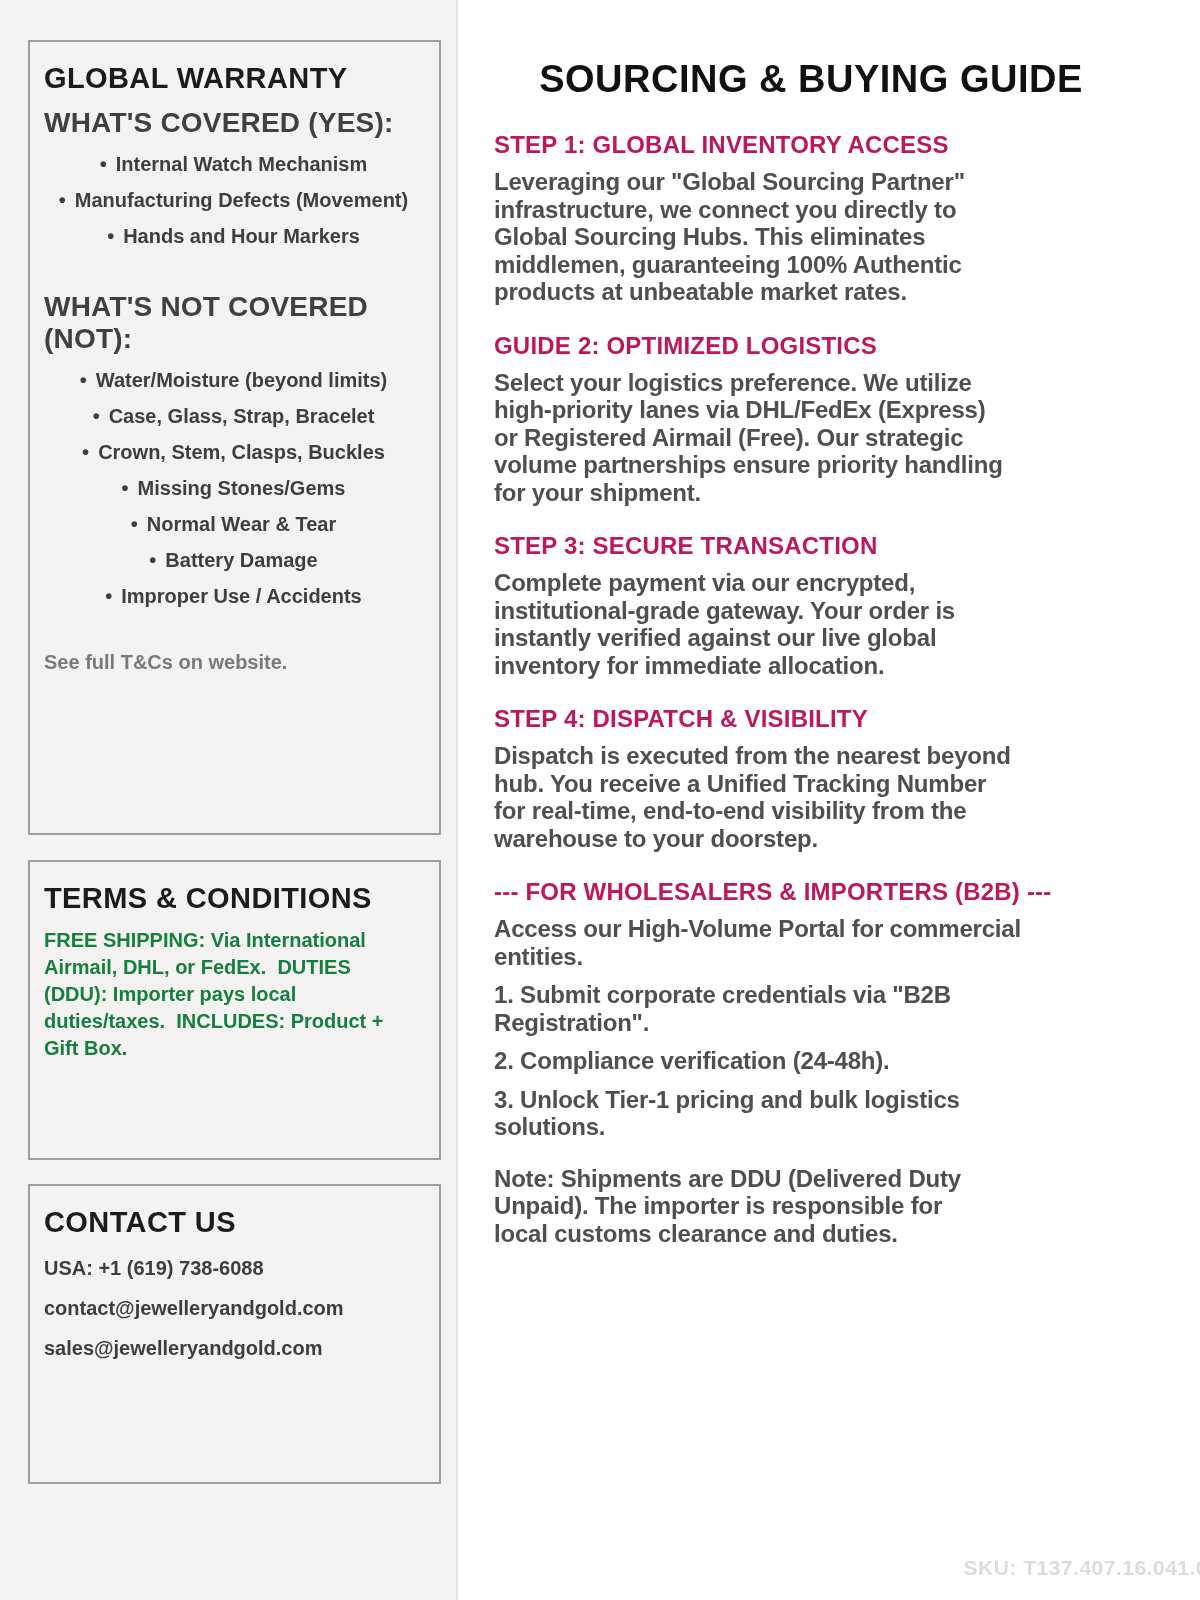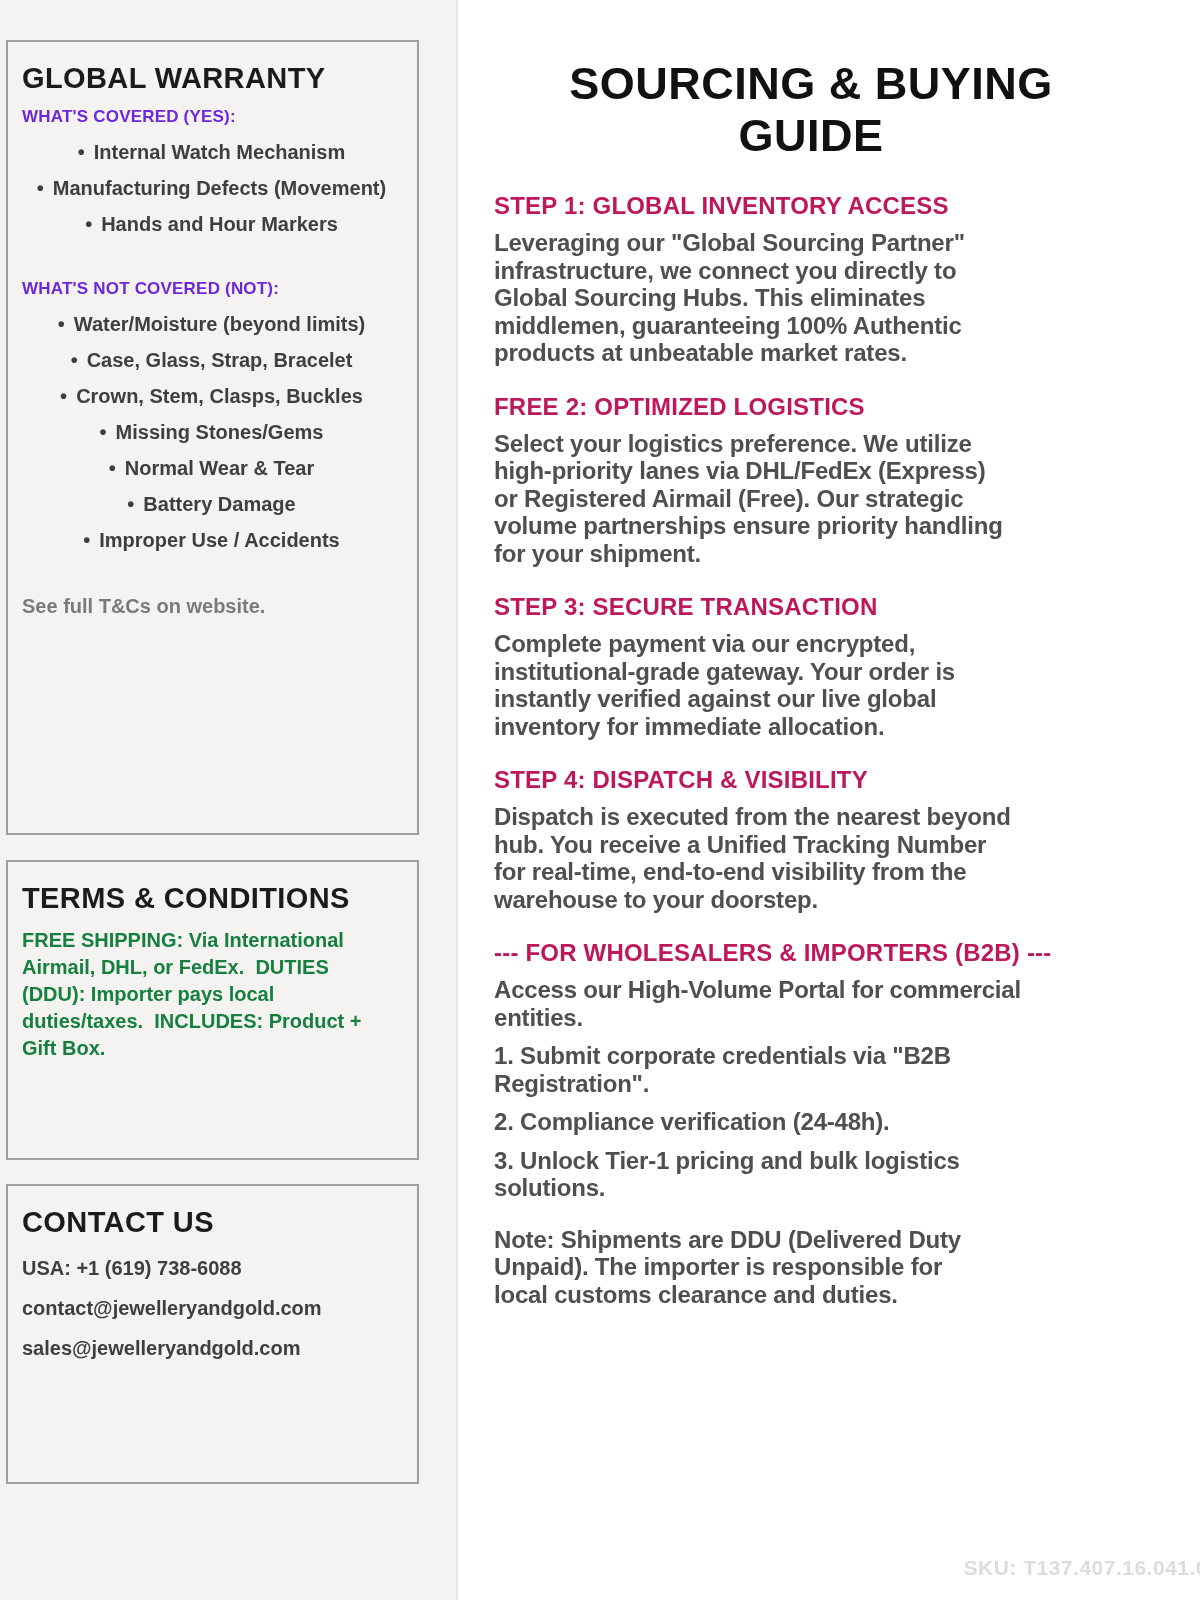--- a/index.html
+++ b/index.html
@@ -12,35 +12,35 @@
   }
 
   
   .sidebar {
     position: absolute; left: 0; top: 0;
     width: 458px; height: 1600px;
     background: #f4f3f1;
     border-right: 2px solid #e7e6e3;
   }
   .card {
-    margin-left: 6px;
+    margin-left: 28px;
     width: 413px;
     border: 2px solid #9e9e9e;
     padding: 20px 16px 16px 14px;
   }
   .card-warranty { margin-top: 40px; height: 795px; }
   .card-terms    { margin-top: 25px; height: 300px; }
   .card-contact  { margin-top: 24px; height: 300px; }
 
   .card h2 {
     font-size: 29px; font-weight: bold; color: #1b1b1b;
     letter-spacing: 0.4px; margin: 0 0 12px 0;
   }
   .card .subhead {
-    font-size: 17px; font-weight: bold; color: #6d28d9;
+    font-size: 28px; font-weight: bold; color: #404040;
     margin: 10px 0 4px 0; letter-spacing: 0.2px;
   }
   .card .subhead.second { margin-top: 44px; }
   ul.bullets { list-style: none; text-align: center; }
   ul.bullets li {
     font-size: 20px; font-weight: bold; color: #3e3e3e;
     margin-top: 14px; line-height: 22px;
   }
   ul.bullets li::before { content: "\2022"; margin-right: 9px; color: #3e3e3e; }
   .footnote {
@@ -56,21 +56,21 @@
     margin-top: 18px; line-height: 22px;
   }
 
   
   .main {
     position: absolute; left: 460px; top: 0;
     width: 740px; height: 1600px;
     padding: 0 16px 0 34px;
   }
   .main h1 {
-    font-size: 45px; font-weight: bold; color: #111111;
+    font-size: 38px; font-weight: bold; color: #111111;
     text-align: center; letter-spacing: 0.5px;
     margin: 58px 56px 30px 0;
   }
   .step { margin-top: 26px; }
   .step:first-of-type { margin-top: 0; }
   .step h3, .b2b-heading {
     font-size: 24px; font-weight: bold; color: #be185d;
     letter-spacing: 0.2px; margin-bottom: 9px;
   }
   .body-text {
@@ -139,21 +139,21 @@
   <div class="step">
     <h3>STEP 1: GLOBAL INVENTORY ACCESS</h3>
     <p class="body-text">Leveraging our "Global Sourcing Partner"
 infrastructure, we connect you directly to
 Global Sourcing Hubs. This eliminates
 middlemen, guaranteeing 100% Authentic
 products at unbeatable market rates.</p>
   </div>
 
   <div class="step">
-    <h3>FREE 2: OPTIMIZED LOGISTICS</h3>
+    <h3>GUIDE 2: OPTIMIZED LOGISTICS</h3>
     <p class="body-text">Select your logistics preference. We utilize
 high-priority lanes via DHL/FedEx (Express)
 or Registered Airmail (Free). Our strategic
 volume partnerships ensure priority handling
 for your shipment.</p>
   </div>
 
   <div class="step">
     <h3>STEP 3: SECURE TRANSACTION</h3>
     <p class="body-text">Complete payment via our encrypted,

